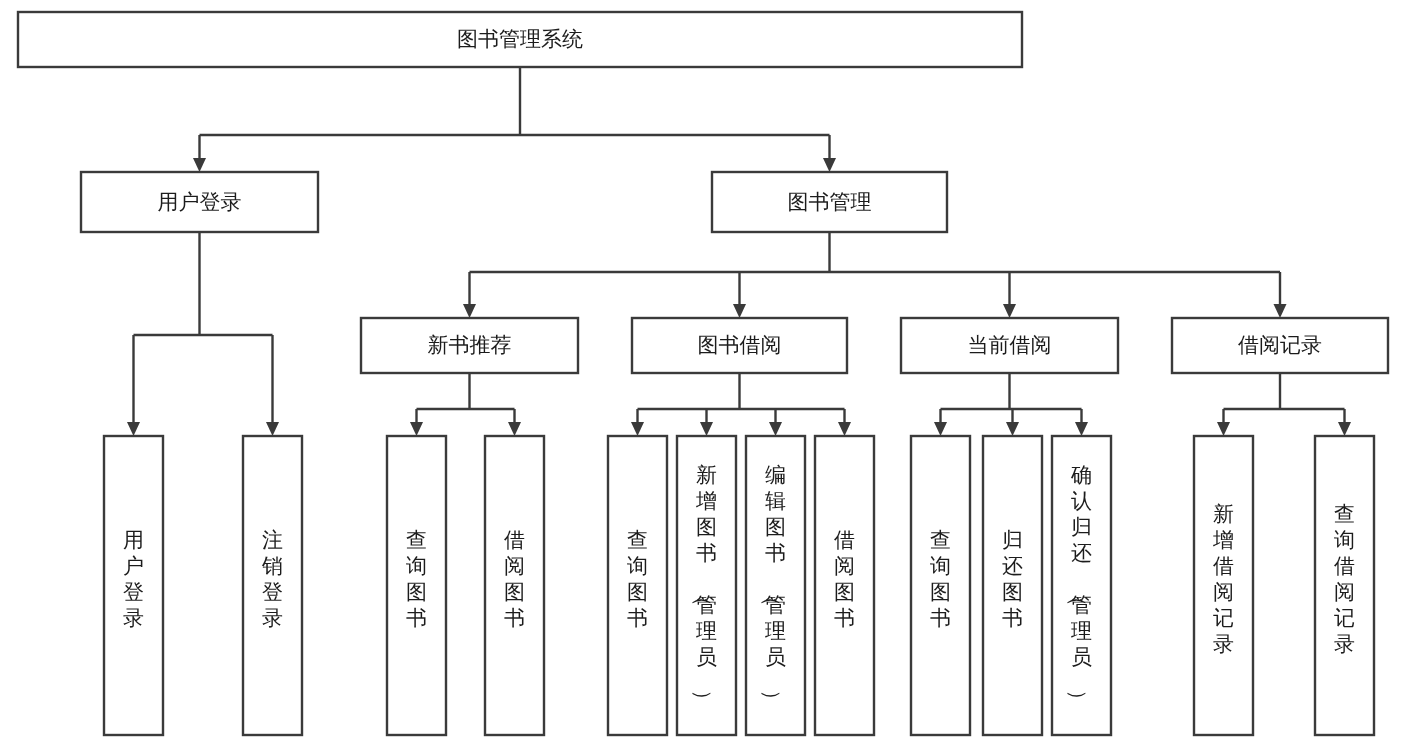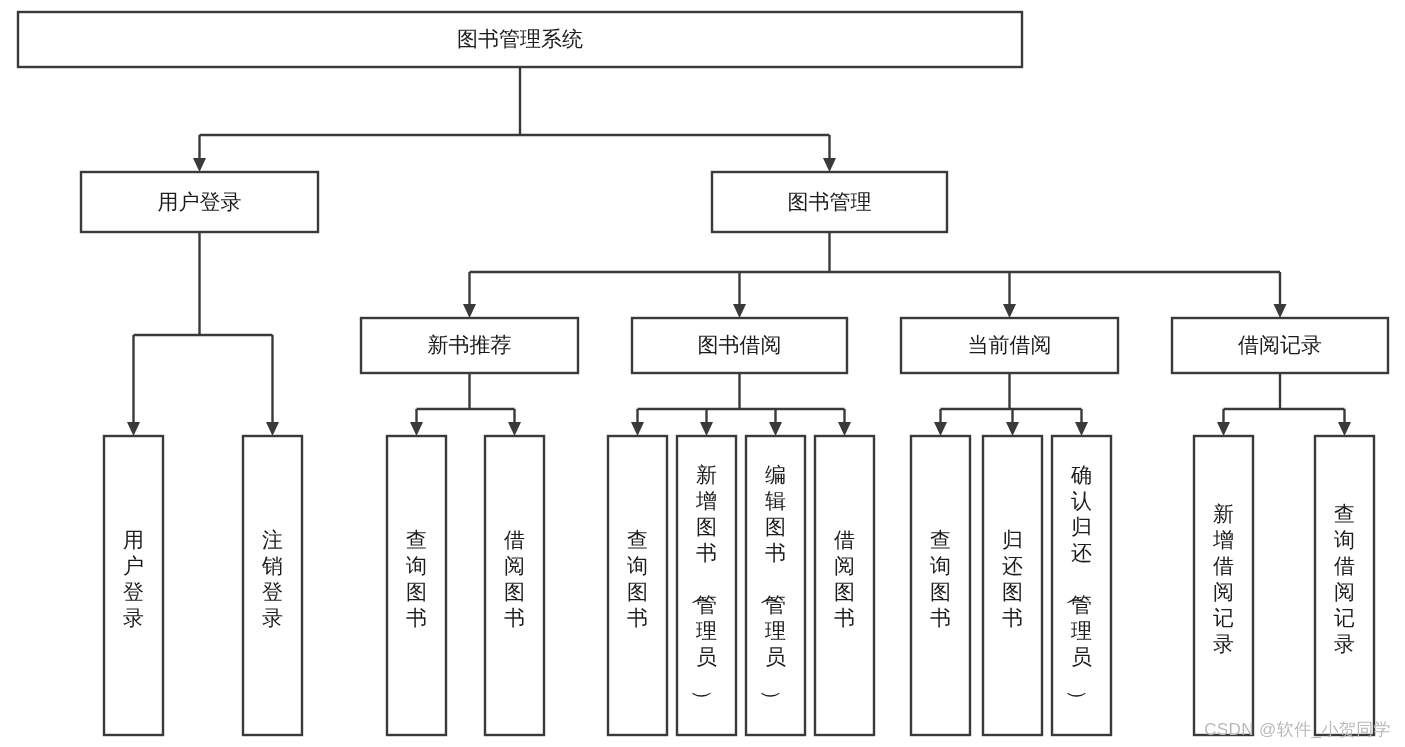--- a/index.html
+++ b/index.html
@@ -173,14 +173,13 @@
         <text x="775.5" y="481.5" class="node-label-v"><tspan x="775.5" dy="0">编</tspan><tspan x="775.5" dy="26">辑</tspan><tspan x="775.5" dy="26">图</tspan><tspan x="775.5" dy="26">书</tspan><tspan x="775.5" dy="26" rotate="90">（</tspan><tspan x="775.5" dy="26">管</tspan><tspan x="775.5" dy="26">理</tspan><tspan x="775.5" dy="26">员</tspan><tspan x="775.5" dy="26" rotate="90">）</tspan></text>
         <text x="844.5" y="546.5" class="node-label-v"><tspan x="844.5" dy="0">借</tspan><tspan x="844.5" dy="26">阅</tspan><tspan x="844.5" dy="26">图</tspan><tspan x="844.5" dy="26">书</tspan></text>
         <text x="940.5" y="546.5" class="node-label-v"><tspan x="940.5" dy="0">查</tspan><tspan x="940.5" dy="26">询</tspan><tspan x="940.5" dy="26">图</tspan><tspan x="940.5" dy="26">书</tspan></text>
         <text x="1012.5" y="546.5" class="node-label-v"><tspan x="1012.5" dy="0">归</tspan><tspan x="1012.5" dy="26">还</tspan><tspan x="1012.5" dy="26">图</tspan><tspan x="1012.5" dy="26">书</tspan></text>
         <text x="1081.5" y="481.5" class="node-label-v"><tspan x="1081.5" dy="0">确</tspan><tspan x="1081.5" dy="26">认</tspan><tspan x="1081.5" dy="26">归</tspan><tspan x="1081.5" dy="26">还</tspan><tspan x="1081.5" dy="26" rotate="90">（</tspan><tspan x="1081.5" dy="26">管</tspan><tspan x="1081.5" dy="26">理</tspan><tspan x="1081.5" dy="26">员</tspan><tspan x="1081.5" dy="26" rotate="90">）</tspan></text>
         <text x="1223.5" y="520.5" class="node-label-v"><tspan x="1223.5" dy="0">新</tspan><tspan x="1223.5" dy="26">增</tspan><tspan x="1223.5" dy="26">借</tspan><tspan x="1223.5" dy="26">阅</tspan><tspan x="1223.5" dy="26">记</tspan><tspan x="1223.5" dy="26">录</tspan></text>
         <text x="1344.5" y="520.5" class="node-label-v"><tspan x="1344.5" dy="0">查</tspan><tspan x="1344.5" dy="26">询</tspan><tspan x="1344.5" dy="26">借</tspan><tspan x="1344.5" dy="26">阅</tspan><tspan x="1344.5" dy="26">记</tspan><tspan x="1344.5" dy="26">录</tspan></text>
       </g>
   </svg>
 
-  <div class="watermark-text">CSDN @软件_小贺同学</div>
 </div>
 
 </body></html>

